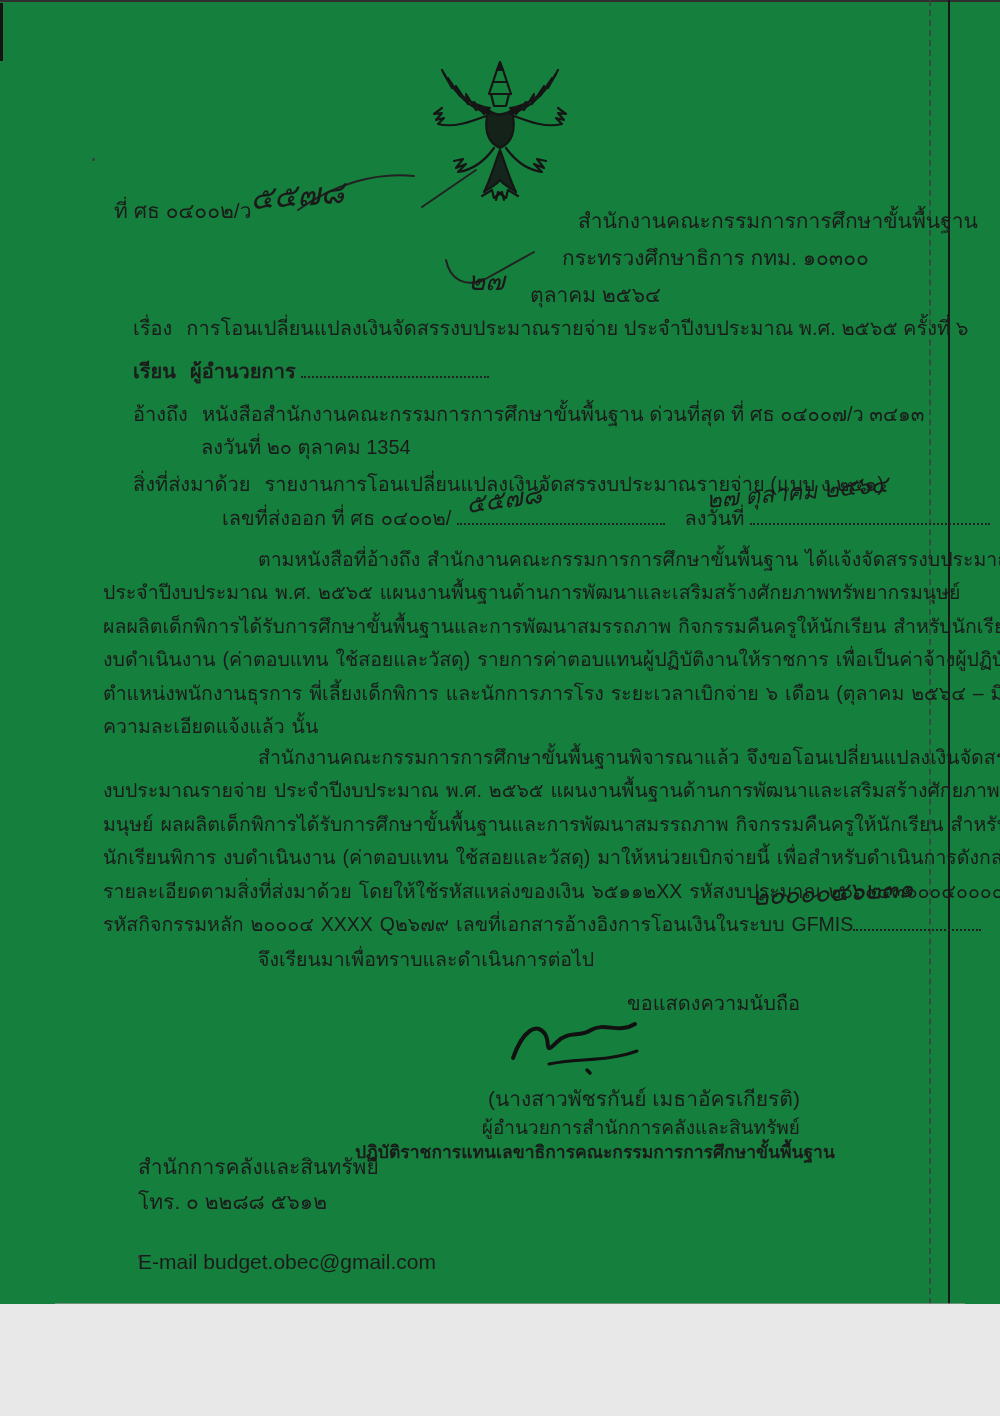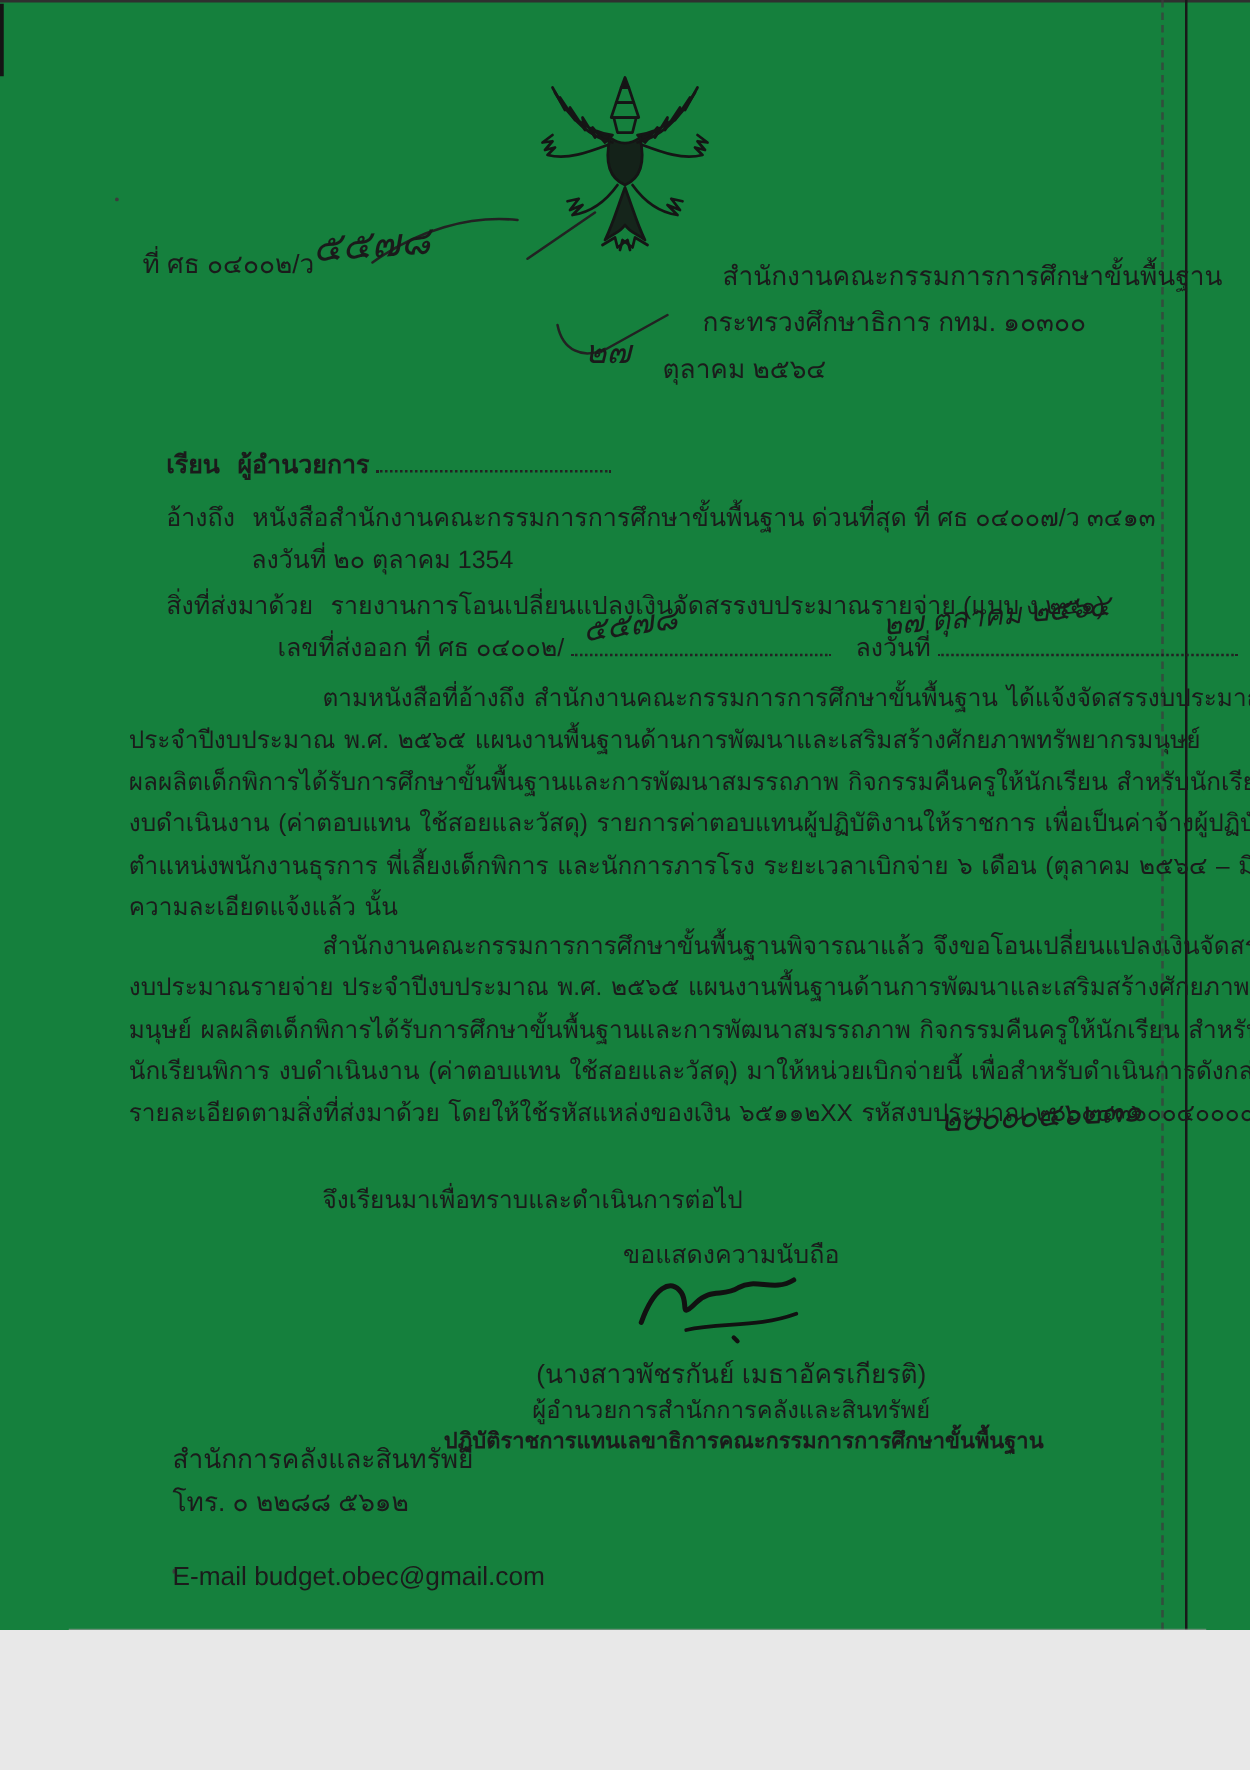--- a/index.html
+++ b/index.html
@@ -9,21 +9,21 @@
     font-family:"Liberation Sans","DejaVu Sans",sans-serif;
     color:#1b1b1b;
   }
   .abs{position:absolute;white-space:nowrap;}
   .lbl-gap{display:inline-block;width:14px;}
   .dots{display:inline-block;border-bottom:2px dotted #222;height:15px;vertical-align:baseline;}
   .hw{font-style:italic;color:#1a1a1a;}
   .para{position:absolute;left:103px;width:845px;font-size:19.5px;word-spacing:1.5px;}
   .para .ln{line-height:33.4px;height:33.4px;white-space:nowrap;}
   .indent{text-indent:155px;}
-  .center-block{text-align:center;}
+  .center-block{text-align:right;}
   .fs20{font-size:20px;} .fs21{font-size:21px;} .fs19{font-size:19px;}
   
   .scan-dashed{position:absolute;left:929px;top:0;height:100%;width:0;border-left:2px dashed #3d3d3d;opacity:.75;}
   .scan-solid{position:absolute;left:948px;top:0;height:100%;width:2px;background:#181818;}
   .edge-top{position:absolute;top:0;left:0;width:100%;height:2px;background:#2f2f2f;}
   .edge-bottom{position:absolute;bottom:0;left:55px;right:35px;height:1px;background:#9a9a9a;opacity:.65;}
   .corner-mark{position:absolute;top:3px;left:0;width:3px;height:58px;background:#141414;}
   .speck{position:absolute;background:#3c3c3c;border-radius:50%;}
 </style>
 </head>
@@ -80,20 +80,23 @@
     <svg width="100" height="55" viewBox="0 0 100 55">
       <g stroke="#222" fill="none" stroke-width="2" stroke-linecap="round">
         <path d="M6,12 C10,32 26,40 44,31"></path>
         <path d="M40,34 L94,4"></path>
       </g>
     </svg>
   </div>
   <div class="abs hw" style="top:260px;left:468px;font-size:26px;">๒๗</div>
   <div class="abs fs21" style="top:278px;left:530px;">ตุลาคม ๒๕๖๔</div>
 
+  <div class="abs fs20" style="top:312px;left:133px;">
+    <span>เรื่อง</span><span class="lbl-gap"></span><span>การโอนเปลี่ยนแปลงเงินจัดสรรงบประมาณรายจ่าย ประจำปีงบประมาณ พ.ศ. ๒๕๖๕ ครั้งที่ ๖</span>
+  </div>
 
   <div class="abs fs20" style="top:355px;left:133px;font-weight:bold;">
     <span>เรียน</span><span class="lbl-gap"></span><span>ผู้อำนวยการ</span>
     <span class="dots" style="width:188px;"></span>
   </div>
 
   <div class="abs fs20" style="top:398px;left:133px;">
     <span>อ้างถึง</span><span class="lbl-gap"></span><span>หนังสือสำนักงานคณะกรรมการการศึกษาขั้นพื้นฐาน ด่วนที่สุด ที่ ศธ ๐๔๐๐๗/ว ๓๔๑๓</span>
   </div>
   <div class="abs fs20" style="top:431px;left:201px;">ลงวันที่ ๒๐ ตุลาคม 1354</div>
@@ -118,20 +121,23 @@
     <div class="ln">ตำแหน่งพนักงานธุรการ พี่เลี้ยงเด็กพิการ และนักการภารโรง ระยะเวลาเบิกจ่าย ๖ เดือน (ตุลาคม ๒๕๖๔ – มีนาคม ๒๕๖๕)</div>
     <div class="ln">ความละเอียดแจ้งแล้ว นั้น</div>
   </div>
 
   <div class="para" style="top:741px;">
     <div class="ln indent">สำนักงานคณะกรรมการการศึกษาขั้นพื้นฐานพิจารณาแล้ว จึงขอโอนเปลี่ยนแปลงเงินจัดสรร</div>
     <div class="ln">งบประมาณรายจ่าย ประจำปีงบประมาณ พ.ศ. ๒๕๖๕ แผนงานพื้นฐานด้านการพัฒนาและเสริมสร้างศักยภาพทรัพยากร</div>
     <div class="ln">มนุษย์ ผลผลิตเด็กพิการได้รับการศึกษาขั้นพื้นฐานและการพัฒนาสมรรถภาพ กิจกรรมคืนครูให้นักเรียน สำหรับ</div>
     <div class="ln">นักเรียนพิการ งบดำเนินงาน (ค่าตอบแทน ใช้สอยและวัสดุ) มาให้หน่วยเบิกจ่ายนี้ เพื่อสำหรับดำเนินการดังกล่าว</div>
     <div class="ln">รายละเอียดตามสิ่งที่ส่งมาด้วย โดยให้ใช้รหัสแหล่งของเงิน ๖๕๑๑๒XX รหัสงบประมาณ ๒๐๐๐๔๓๖๐๐๔๐๐๐๐๐๐</div>
+    <div class="ln">
+      <span>รหัสกิจกรรมหลัก ๒๐๐๐๔ XXXX Q๒๖๗๙ เลขที่เอกสารอ้างอิงการโอนเงินในระบบ GFMIS</span><span class="dots" style="width:128px;"></span>
+    </div>
   </div>
   <div class="abs hw" style="top:872px;left:752px;font-size:25px;transform:rotate(-3deg);">๒๐๐๐๐๕๖๒๓๑</div>
 
   <div class="abs" style="top:944px;left:258px;font-size:19.5px;">จึงเรียนมาเพื่อทราบและดำเนินการต่อไป</div>
   <div class="abs fs20 center-block" style="top:987px;left:370px;width:430px;">ขอแสดงความนับถือ</div>
 
   <div class="abs" style="top:1018px;left:505px;">
     <svg width="145" height="58" viewBox="0 0 145 58">
       <g stroke="#111" fill="none" stroke-linecap="round">
         <path stroke-width="4" d="M8,40 C18,12 32,4 40,16 C46,25 38,38 52,24 C64,12 74,20 86,12 C100,4 114,16 130,6"></path>

